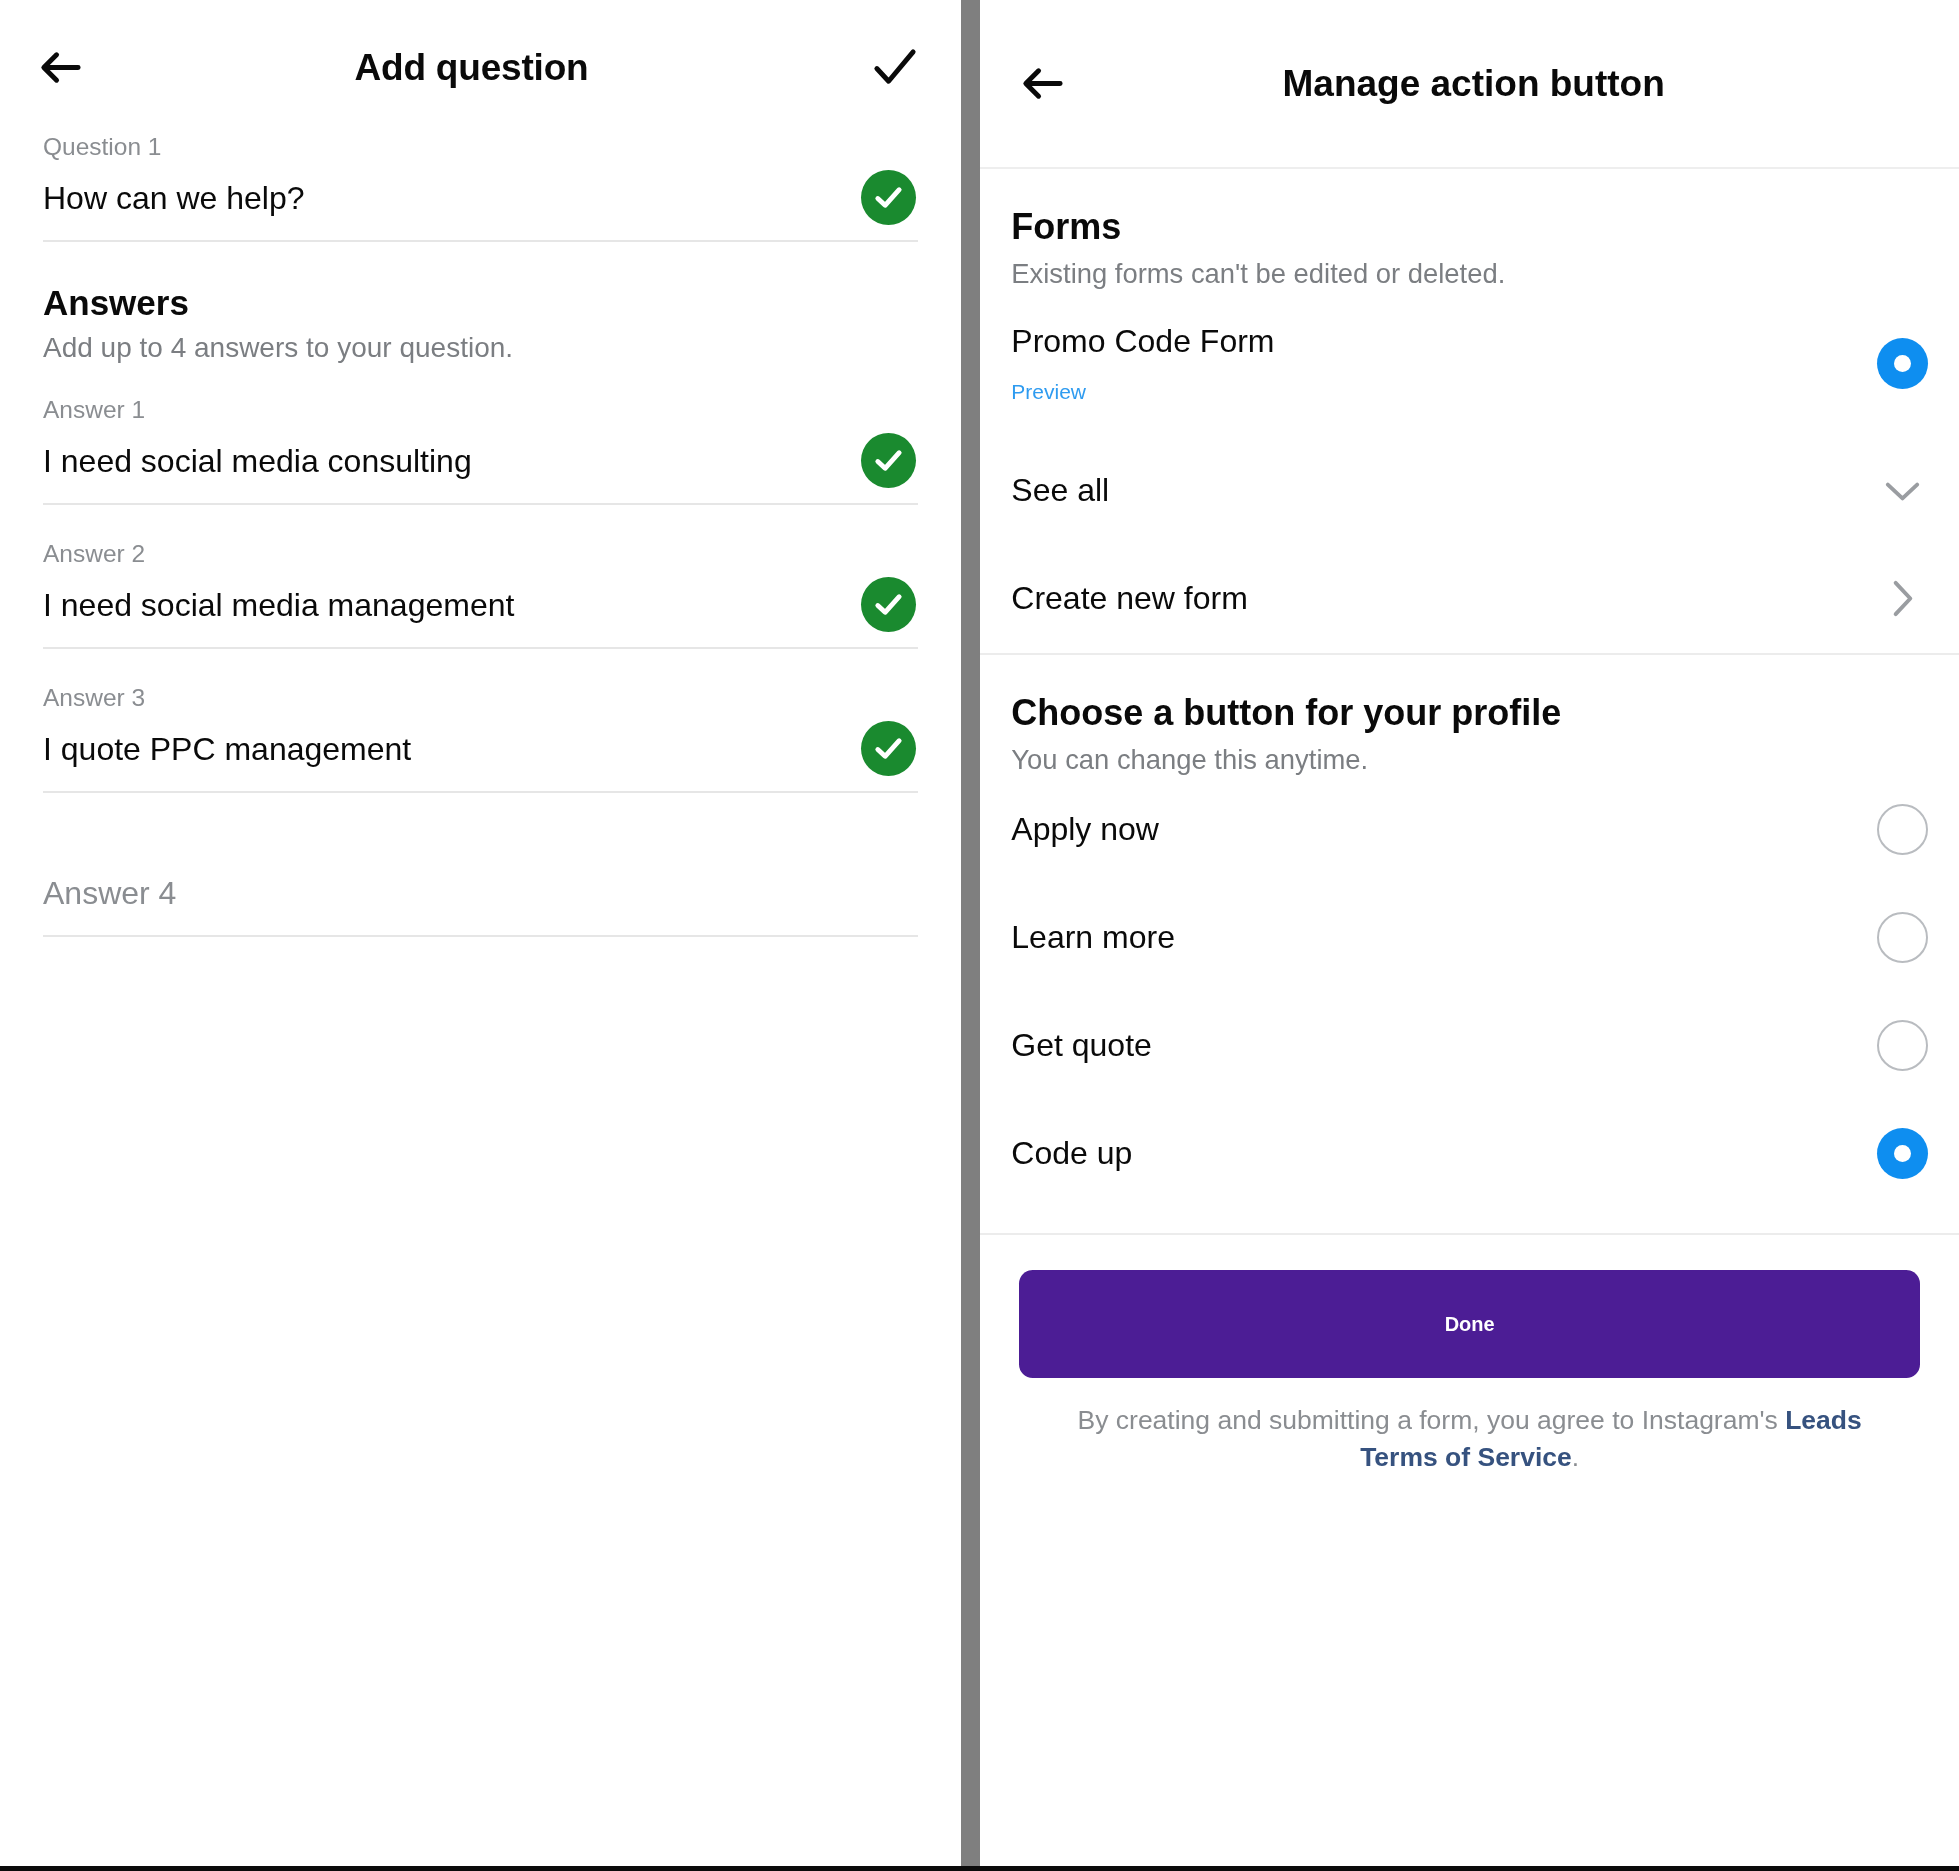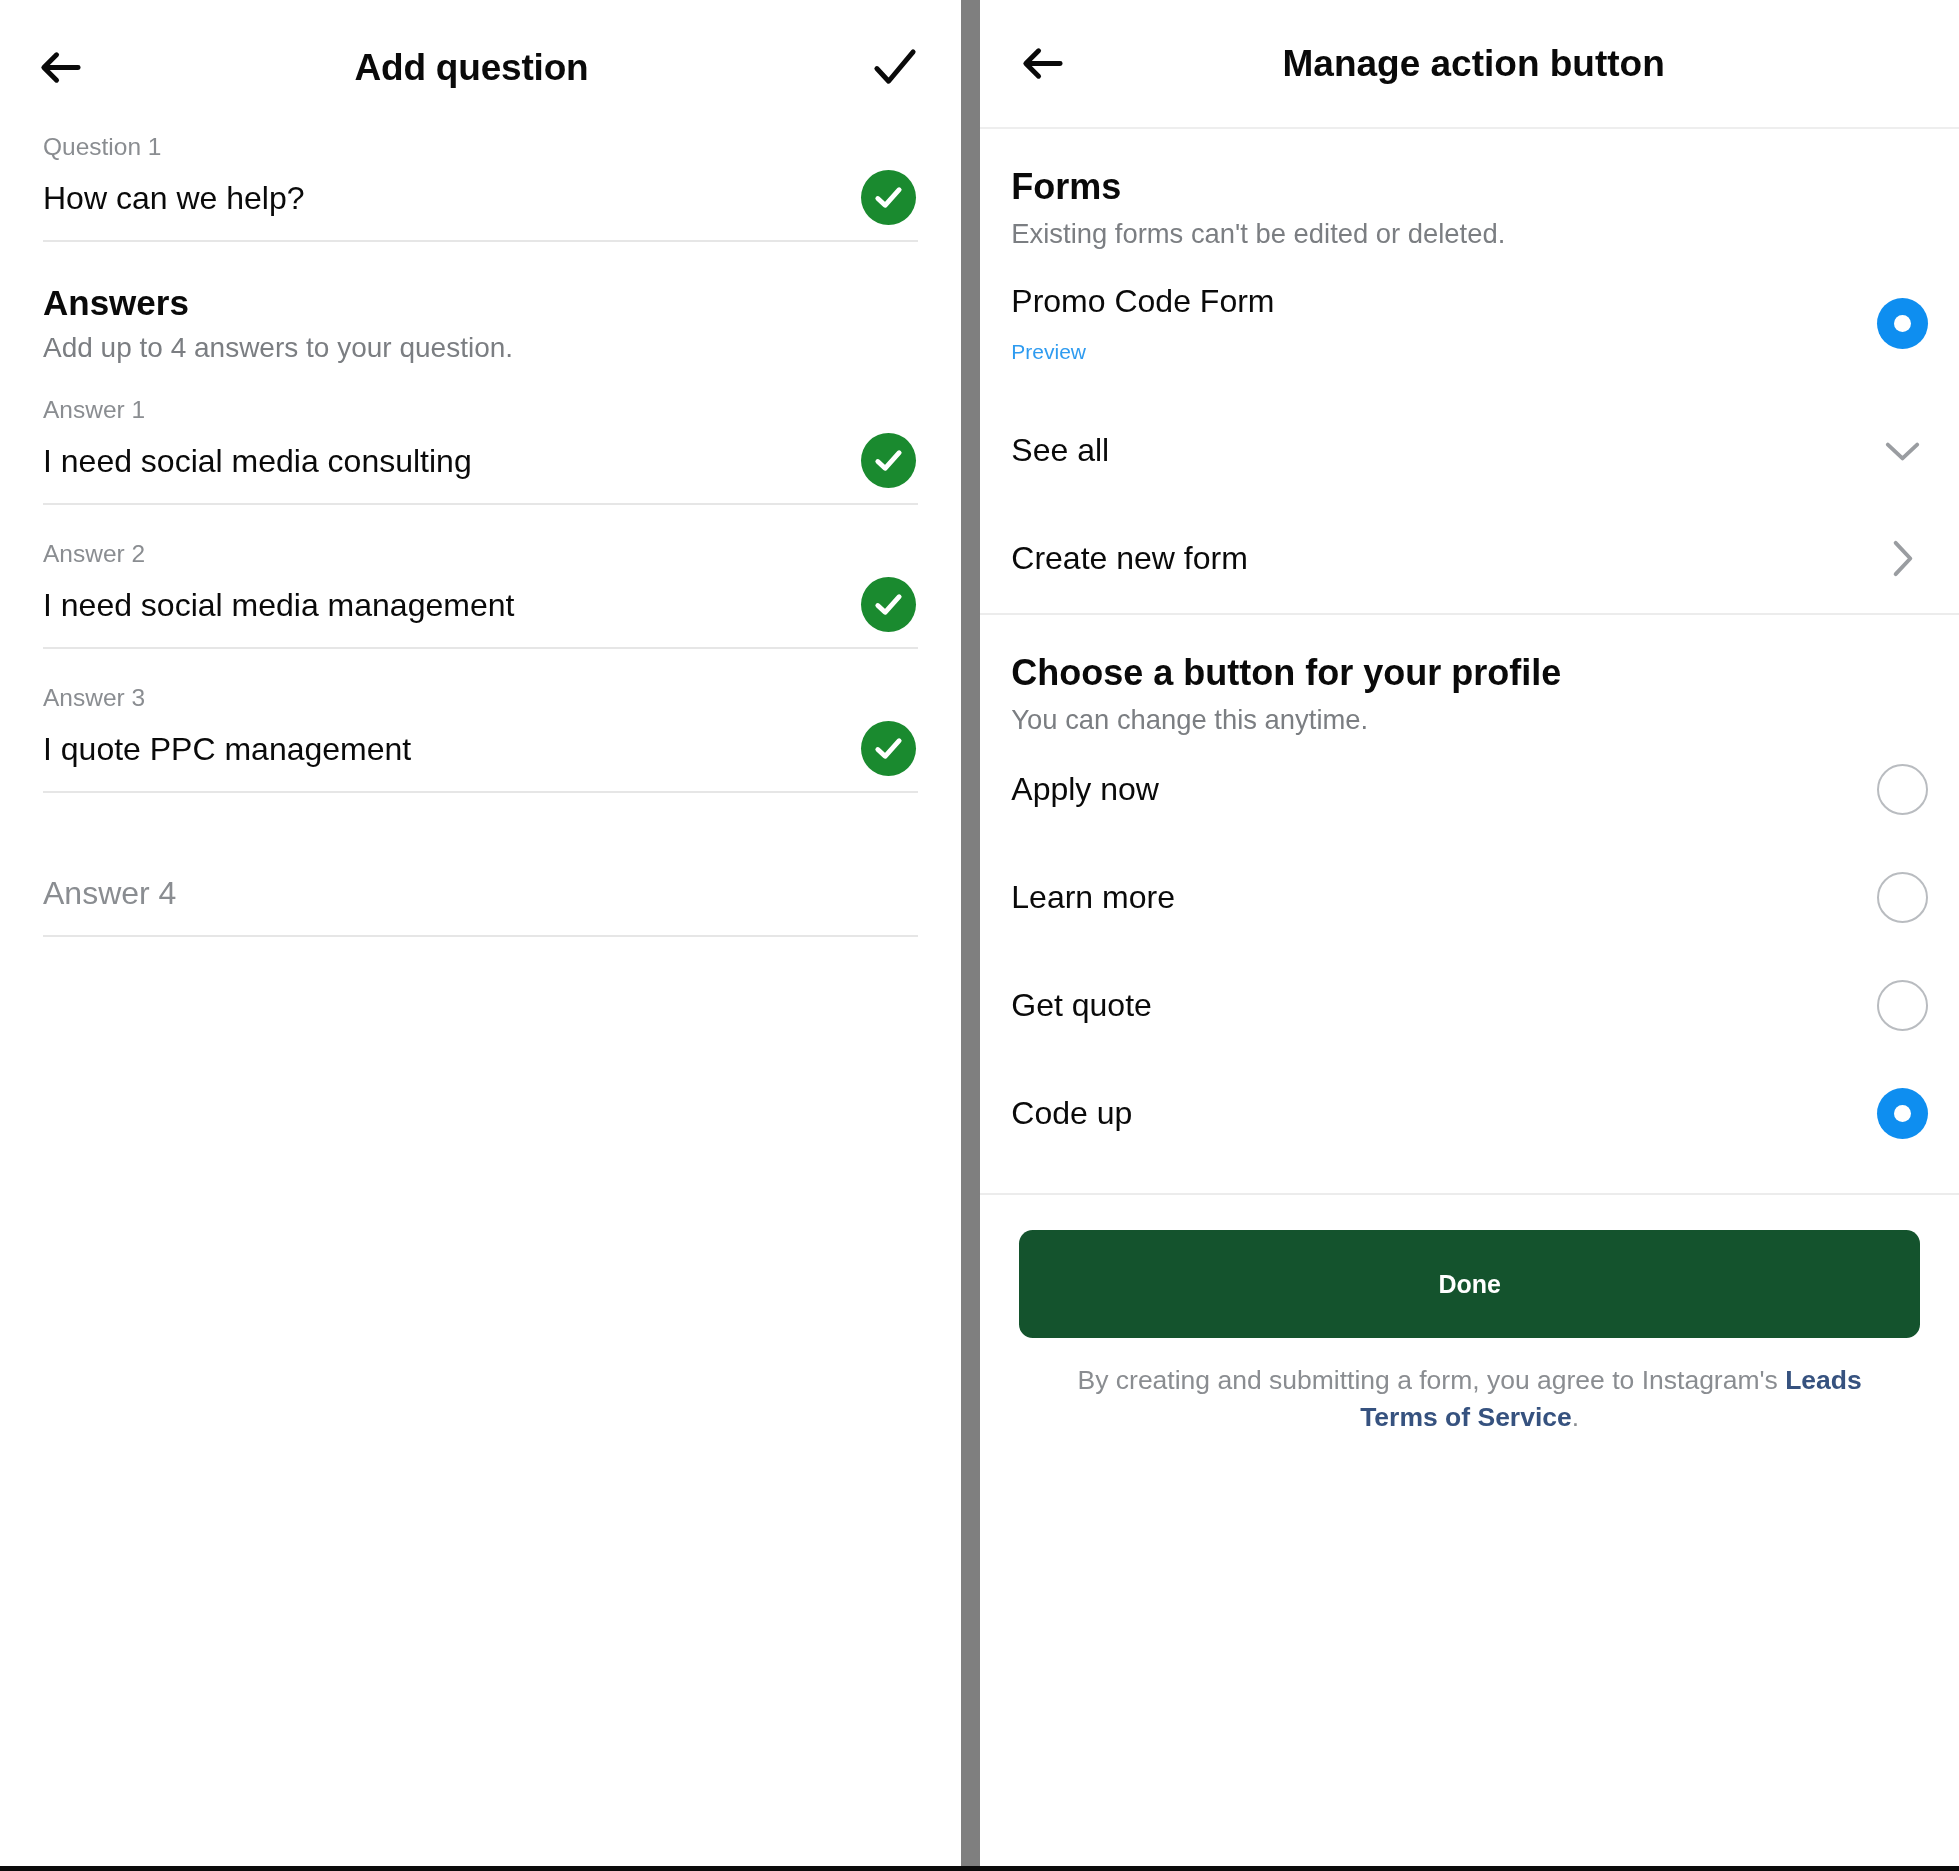--- a/index.html
+++ b/index.html
@@ -142,21 +142,21 @@
     font-size: 28px;
     color: #7b7e82;
     margin-bottom: 21.6px;
   }
 
   .answer-item { margin-bottom: 25.5px; }
   .answer-item.last { margin-bottom: 0; }
 
   
   .r-header {
-    height: 127px;
+    height: 167px;
     display: flex;
     align-items: center;
     padding: 0 39px 0 35px;
     box-sizing: border-box;
     gap: 12px;
   }
   .r-title {
     flex: 1;
     text-align: center;
     font-size: 37px;
@@ -252,25 +252,25 @@
     cursor: pointer;
   }
 
   .done-wrap {
     padding: 35px 39px 0 39px;
   }
   .done-btn {
     display: block;
     width: 100%;
     height: 108px;
-    background: #14532d;
+    background: #4c1d95;
     border: none;
     border-radius: 13.7px;
     color: #ffffff;
-    font-size: 25px;
+    font-size: 20px;
     font-weight: bold;
     font-family: "Liberation Sans", sans-serif;
     cursor: pointer;
   }
   .tos {
     padding: 23.5px 59px 0 59px;
     text-align: center;
     font-size: 26.5px;
     line-height: 1.42;
     color: #8a8d91;

